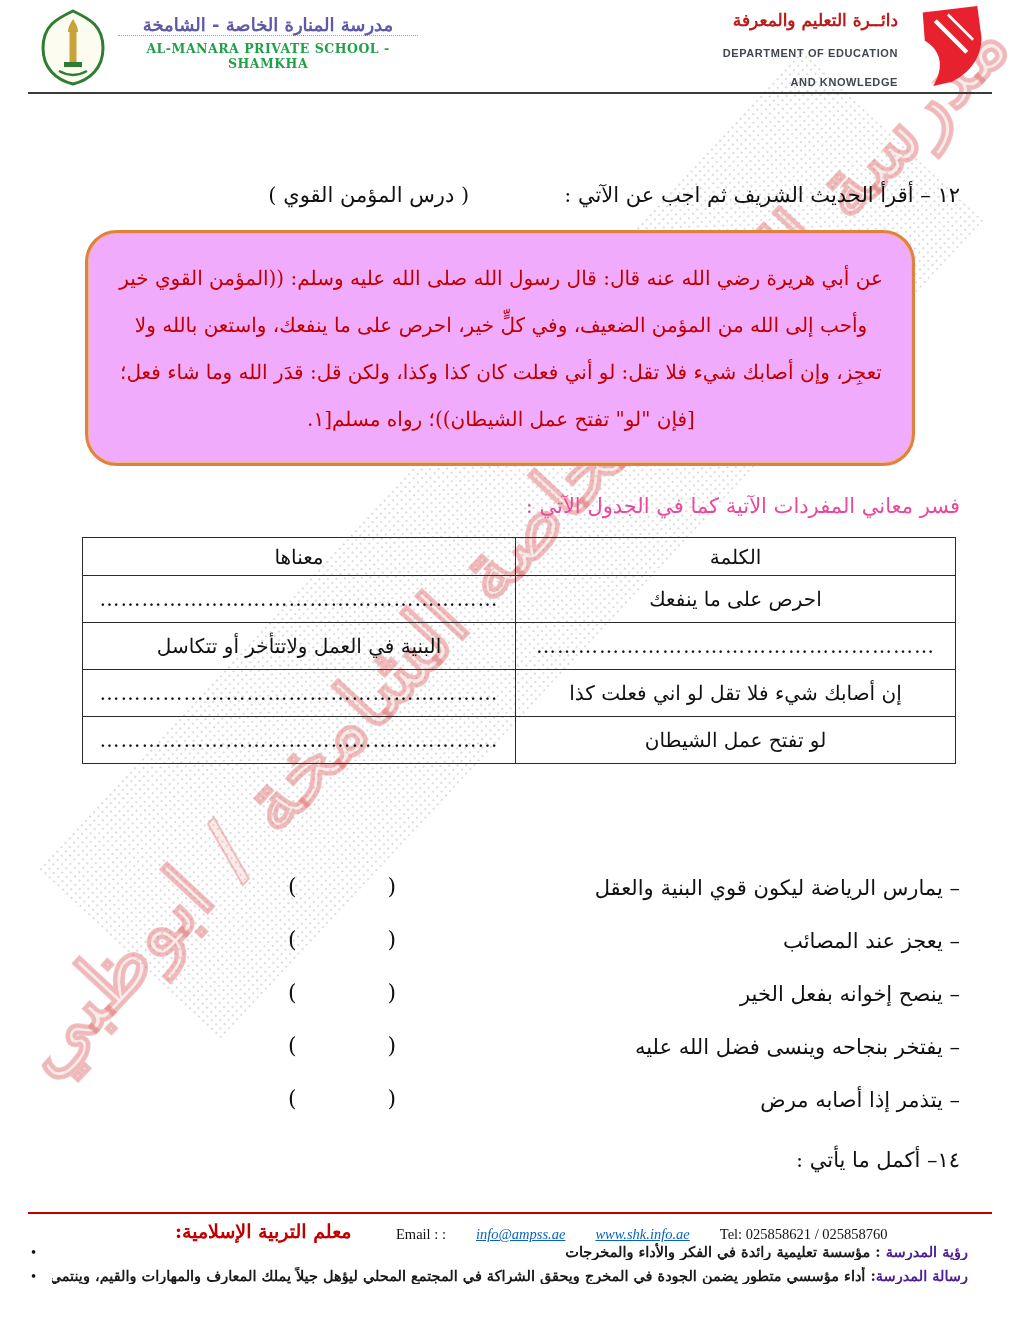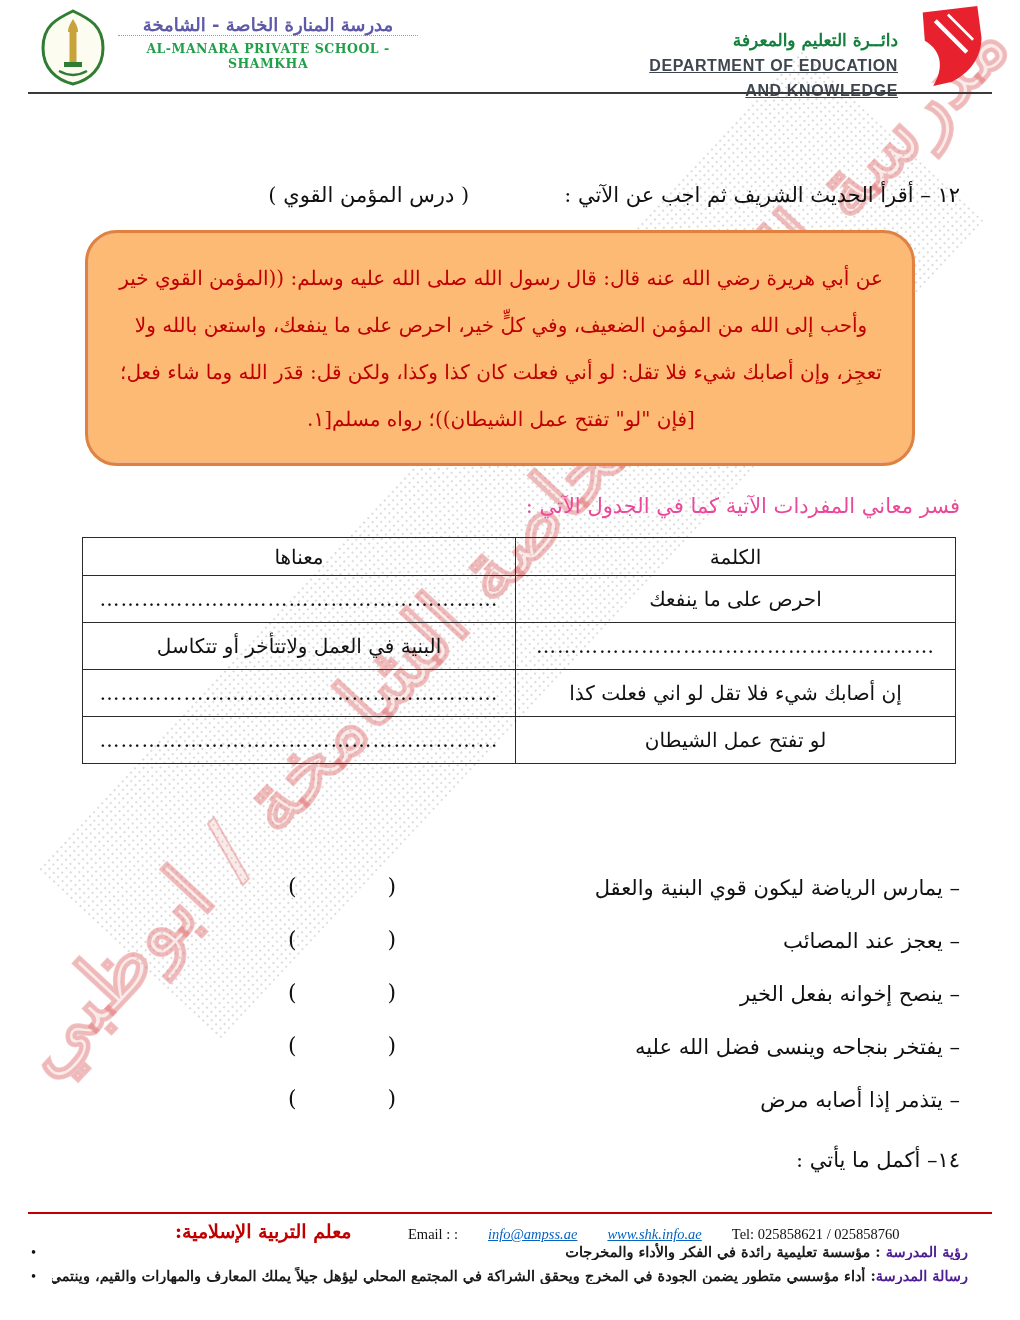--- a/index.html
+++ b/index.html
@@ -23,30 +23,30 @@
   }
   .content { position:absolute; inset:0; z-index:1; }
 
   
   .header { position:absolute; top:0; left:0; right:0; height:92px;padding-left:44px; }
   .school-logo { position:absolute; left:38px; top:8px; width:70px; height:78px; }
   .school-names { position:absolute; left:118px; top:14px; width:300px; }
   .school-ar { direction:rtl; text-align:center; font-size:18px; font-weight:bold; color:#5f5aa8; }
   .school-en { text-align:center; font-size:12.5px; font-weight:bold; color:#21a04a; letter-spacing:.5px; border-top:1px dotted #9b96c9; padding-top:5px; }
   .dept-names { position:absolute; right:122px; top:10px; text-align:right; }
-  .dept-ar { direction:rtl; font-size:17px; font-weight:bold; color:#15803d;margin-top:20px; }
-  .dept-en { font-size:16px; font-weight:bold; color:#3f4650; letter-spacing:.6px; margin-top:7px; font-family:"Liberation Sans","DejaVu Sans",sans-serif;text-decoration:underline; }
+  .dept-ar { direction:rtl; font-size:17px; font-weight:bold; color:#b91c1c; }
+  .dept-en { font-size:11px; font-weight:bold; color:#3f4650; letter-spacing:.6px; margin-top:17px; font-family:"Liberation Sans","DejaVu Sans",sans-serif; }
   .doe-logo { position:absolute; right:32px; top:4px; width:76px; height:84px; }
   .header-rule { position:absolute; top:92px; left:28px; right:28px; border-top:2px solid #3a3a3a; }
 
   
   .q12-line { position:absolute; top:183px; right:60px; left:60px; direction:rtl; font-size:21px; color:#111; display:flex; gap:95px; align-items:baseline; }
   .hadith-box {
     position:absolute; top:230px; left:85px; width:830px;
-    border:3px solid #e0813f; border-radius:32px; background:#fdba74;
+    border:3px solid #e0813f; border-radius:32px; background:#f0abfc;
     padding:22px 26px 20px 28px; box-shadow:0 0 0 1px #f0b88a inset;
   }
   .hadith-line { direction:rtl; text-align:center; color:#c00000; font-size:20px; line-height:47px; white-space:nowrap; overflow:hidden; }
 
   
   .vocab-intro { position:absolute; top:494px; right:60px; direction:rtl; font-size:21px; color:#ec4899; }
   .vocab-table { position:absolute; top:537px; left:82px; width:873px; border-collapse:collapse; direction:rtl; table-layout:fixed; }
   .vocab-table td, .vocab-table th { border:1.6px solid #2b2b2b; text-align:center; vertical-align:middle; font-weight:normal; font-size:20px; color:#111; overflow:hidden; white-space:nowrap; padding:0 6px;margin-left:8px; }
   .vocab-table th { height:38px; }
   .vocab-table td { height:47px; }
@@ -60,21 +60,21 @@
   .q13-item { position:relative; height:30px; }
   .q13-text { position:absolute; right:0; top:0; white-space:nowrap; }
   .q13-parens { position:absolute; left:228px; top:-2px; width:108px; display:flex; justify-content:space-between; direction:ltr; font-size:22px; }
 
   
   .q14-heading { position:absolute; top:1148px; right:60px; direction:rtl; font-size:21px; color:#111; }
 
   
   .footer-rule { position:absolute; top:1212px; left:28px; right:28px; border-top:2.5px solid #c00000; }
   .teacher-label { position:absolute; left:175px; top:1220px; direction:rtl; font-size:19px; font-weight:bold; color:#c00000; }
-  .contact { position:absolute; left:408px; top:1226px; display:flex; gap:30px; font-size:14.5px; color:#111; font-family:"Liberation Serif","DejaVu Serif",serif; align-items:baseline;justify-content:flex-end; }
+  .contact { position:absolute; left:396px; top:1226px; display:flex; gap:30px; font-size:14.5px; color:#111; font-family:"Liberation Serif","DejaVu Serif",serif; align-items:baseline;justify-content:flex-end; }
   .link { color:#0563c1; text-decoration:underline; cursor:pointer;font-style:italic; }
   .bullet-row { position:absolute; left:30px; right:52px; display:flex; align-items:baseline; }
   .bullet-row.vision { top:1243px; }
   .bullet-row.mission { top:1267px; }
   .bullet-dot { width:22px; font-size:12px; color:#111; }
   .bullet-text { flex:1; text-align:right; direction:rtl; font-size:14.5px; font-weight:bold; color:#1a1a1a; white-space:nowrap; overflow:hidden; }
   .red-label { color:#4c1d95; }
 </style>
 </head>
 <body>

